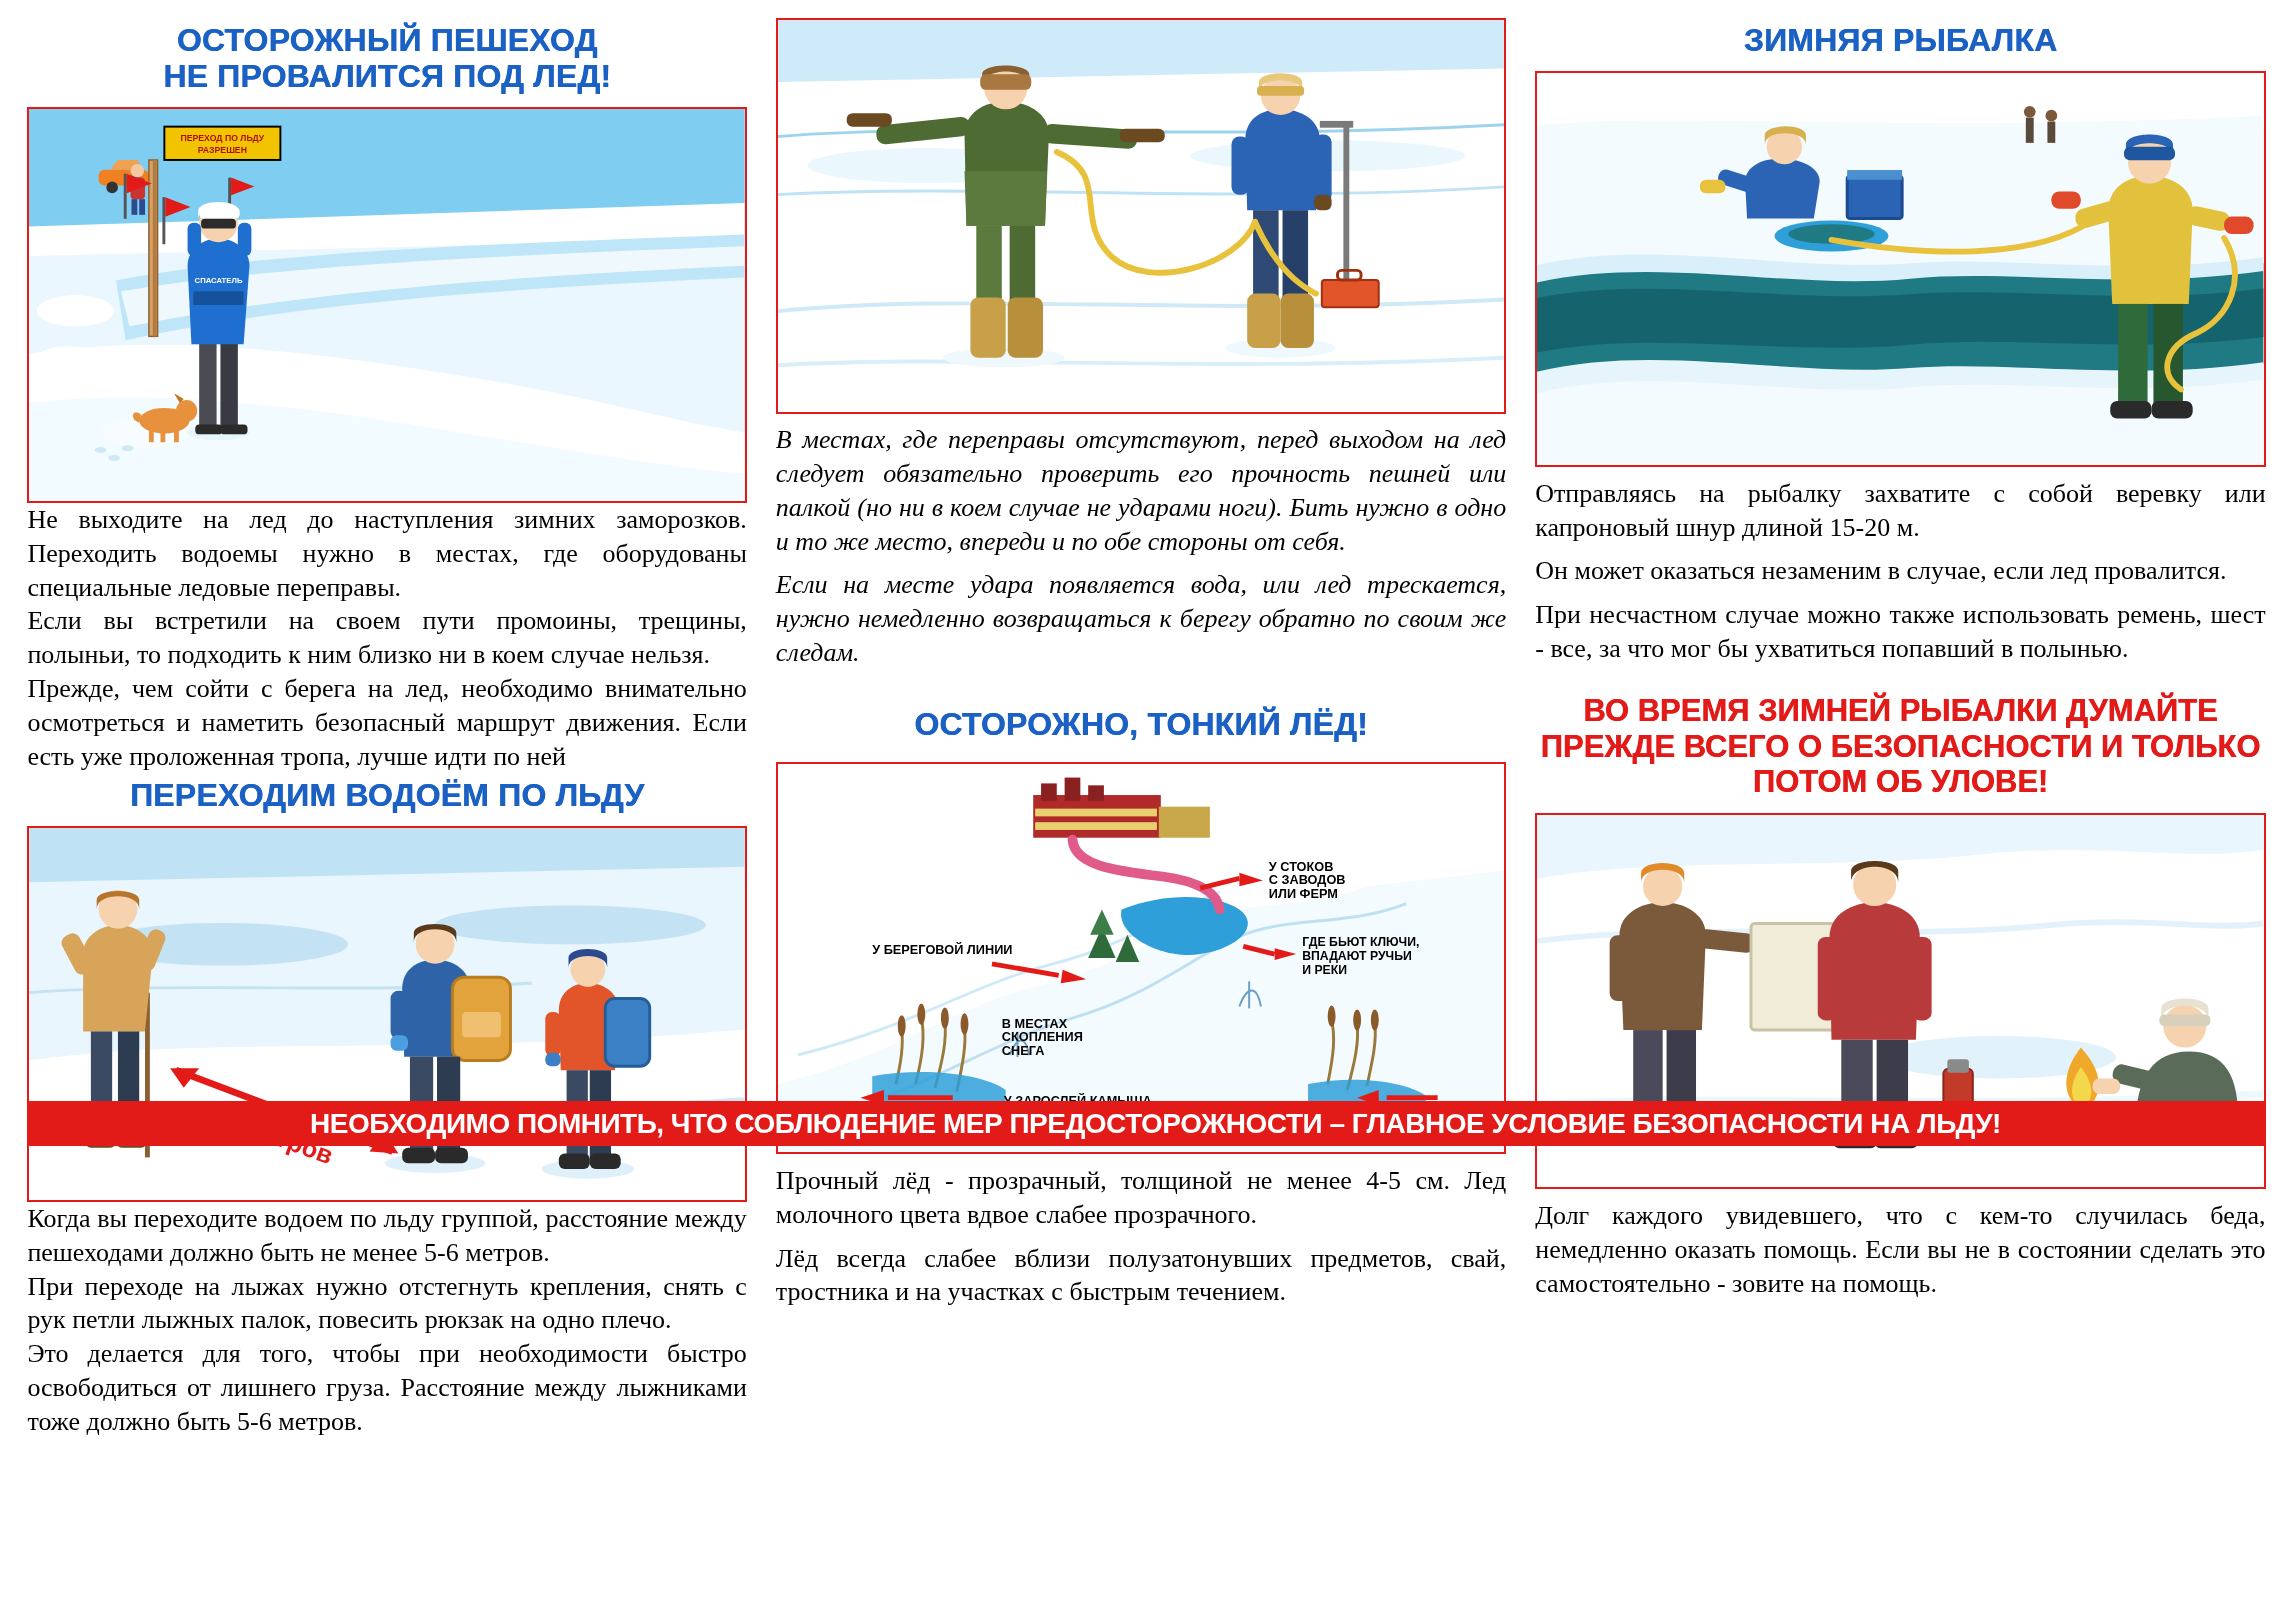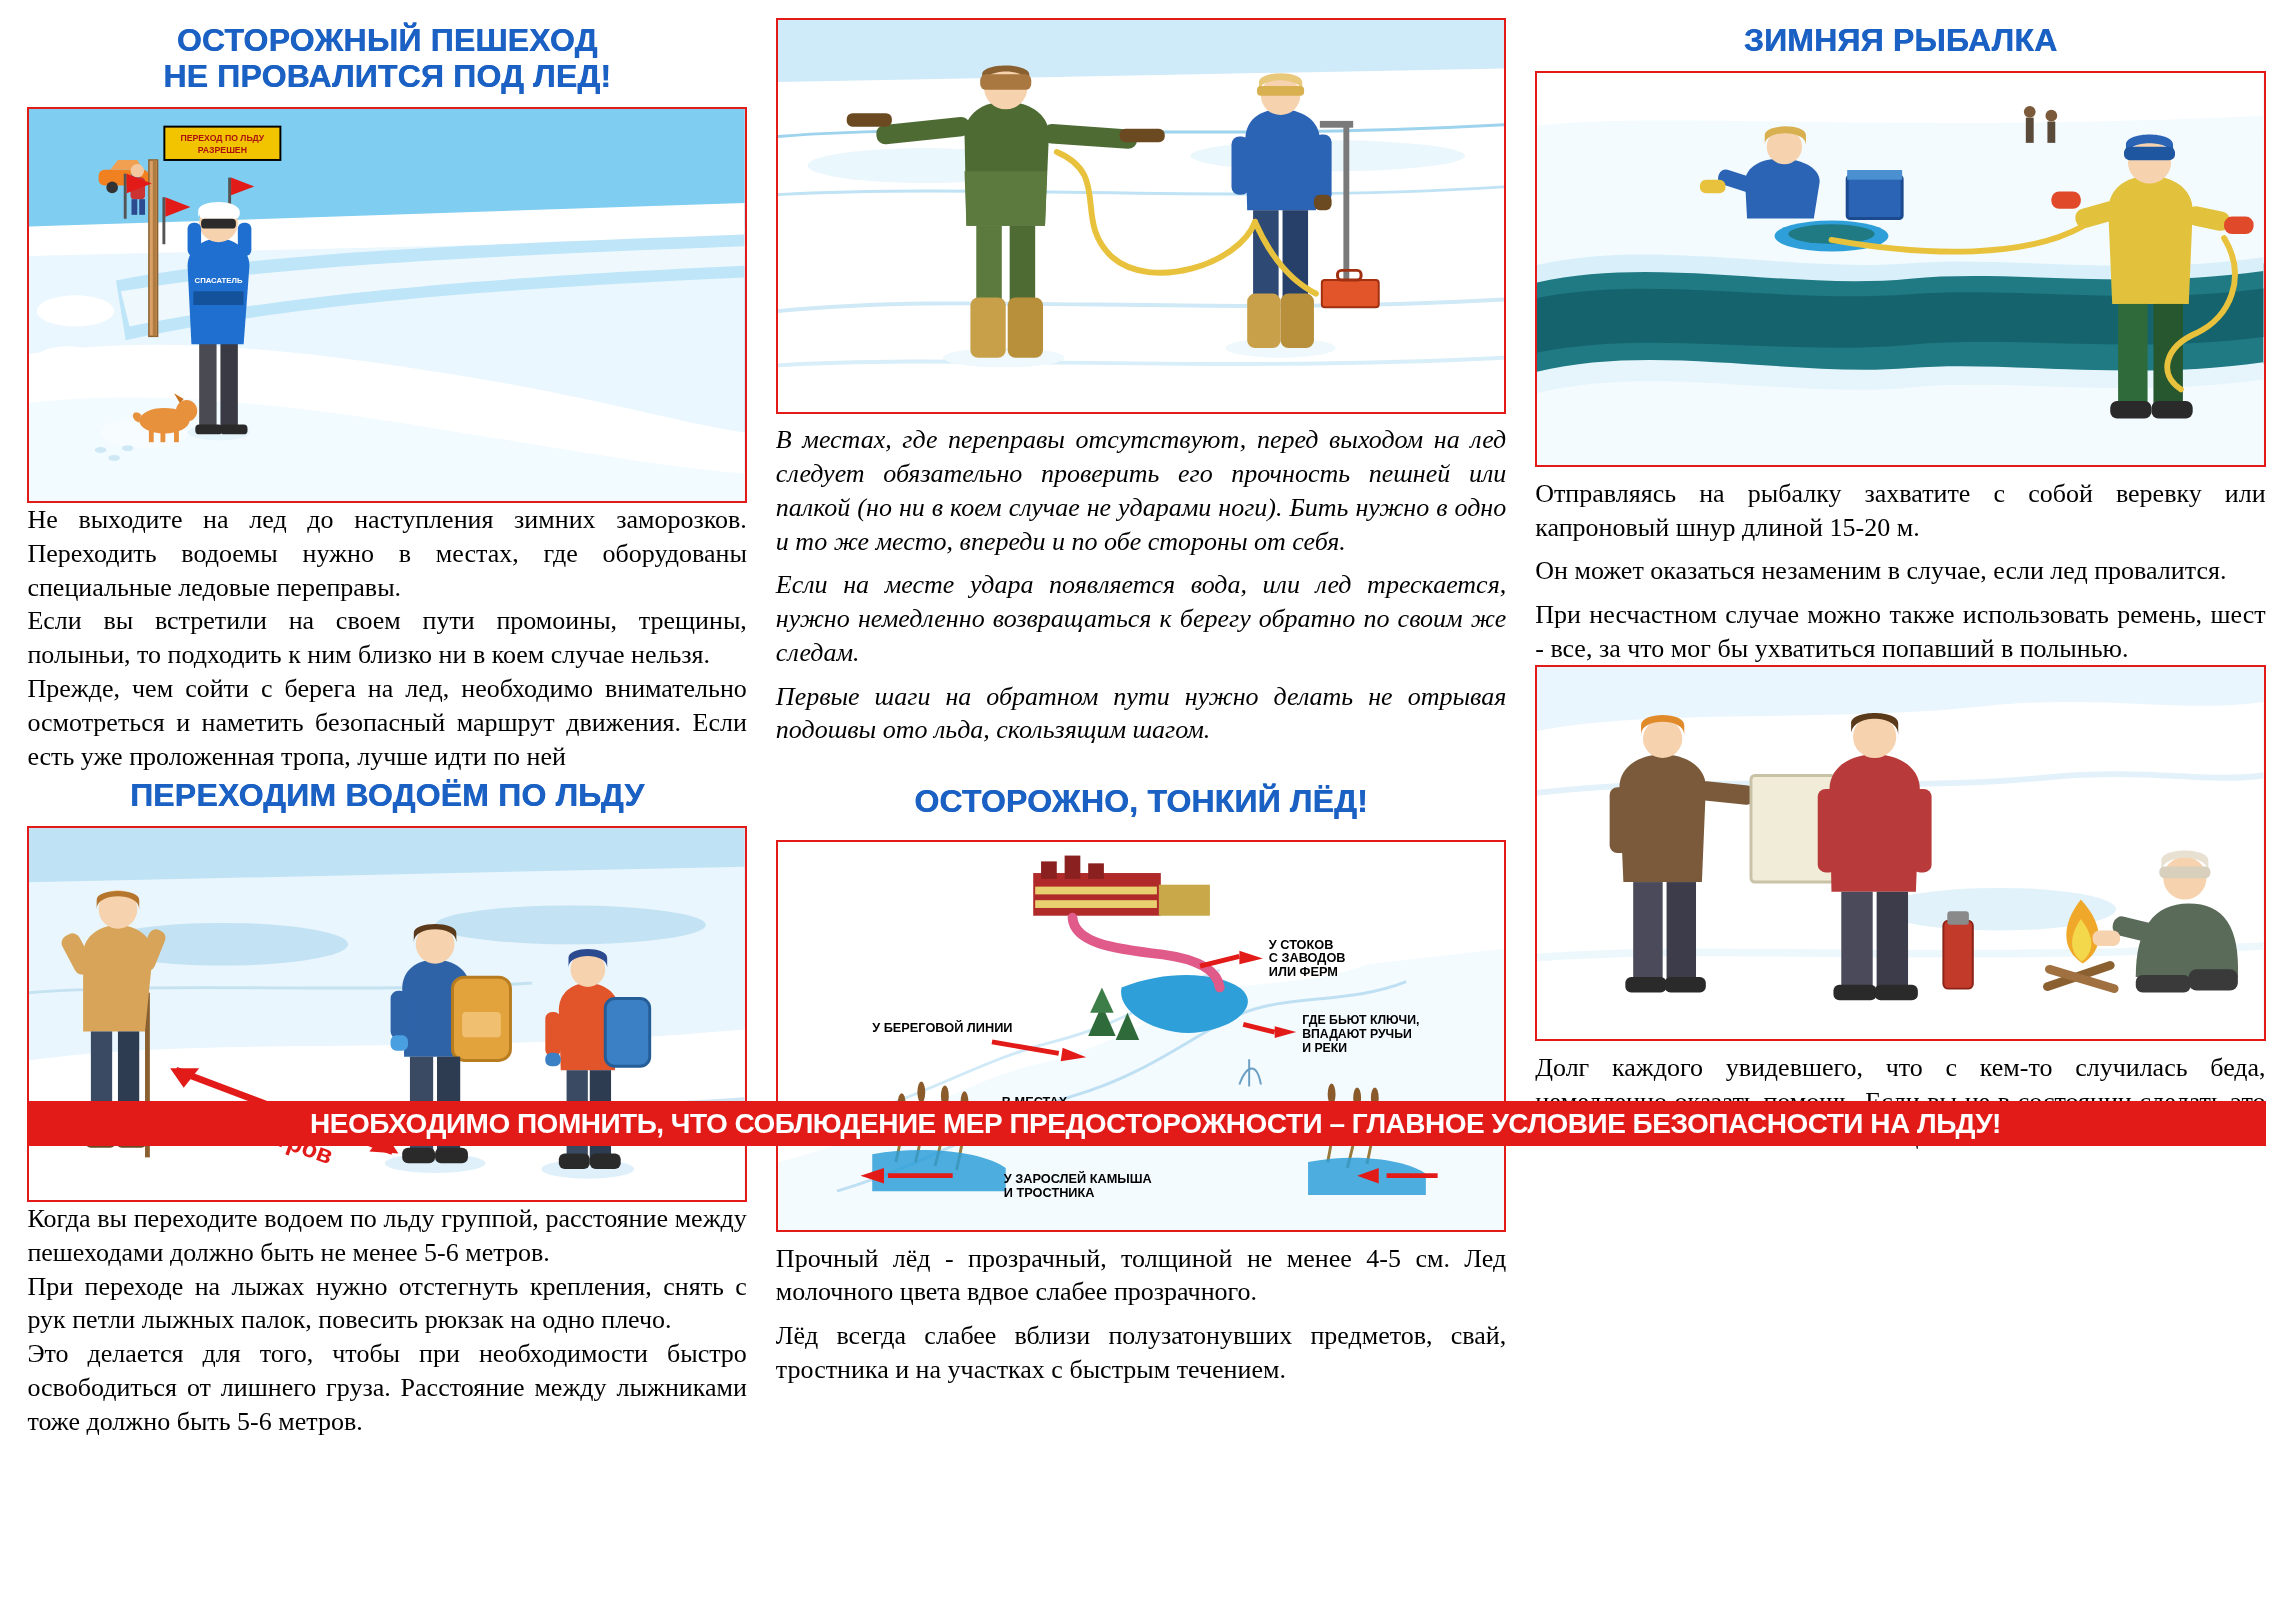--- a/index.html
+++ b/index.html
@@ -326,21 +326,20 @@
 
           <g>
             <rect x="554" y="268" width="58" height="28" rx="3" fill="#e2542a" stroke="#a03010" stroke-width="2"></rect>
             <rect x="570" y="258" width="24" height="10" rx="4" fill="none" stroke="#a03010" stroke-width="3"></rect>
           </g>
         </svg>
       </div>
 
       <p class="body italic">В местах, где переправы отсутствуют, перед выходом на лед следует обязательно проверить его прочность пешней или палкой (но ни в коем случае не ударами ноги). Бить нужно в одно и то же место, впереди и по обе стороны от себя.</p>
       <p class="body italic">Если на месте удара появляется вода, или лед трескается, нужно немедленно возвращаться к берегу обратно по своим же следам.</p>
-      <p class="body italic">Первые шаги на обратном пути нужно делать не отрывая подошвы ото льда, скользящим шагом.</p>
 
       <h2 class="heading" style="margin-top:37px;">ОСТОРОЖНО, ТОНКИЙ ЛЁД!</h2>
 
       <div class="figure fig-5">
         <svg viewBox="0 0 740 400" width="100%" height="100%" preserveAspectRatio="none">
           <rect x="0" y="0" width="740" height="400" fill="#ffffff"></rect>
 
           <path d="M0,330 C120,300 180,250 260,230 C340,212 380,180 430,160 C480,140 540,150 600,126 L740,110 L740,400 L0,400 Z" fill="#f4fbff"></path>
           <path d="M60,360 C160,330 220,286 300,262 C380,238 420,200 470,178 C520,156 580,168 640,144" stroke="#bfe0f2" stroke-width="3" fill="none"></path>
           <path d="M20,300 C140,270 200,226 280,206 C360,186 400,150 450,132" stroke="#cfe9f7" stroke-width="3" fill="none"></path>
@@ -491,20 +490,21 @@
             <rect x="520" y="50" width="8" height="22" fill="#5a4a3a"></rect>
             <circle cx="524" cy="44" r="6" fill="#7a5a3a"></circle>
           </g>
         </svg>
       </div>
 
       <p class="body">Отправляясь на рыбалку захватите с собой веревку или капроновый шнур длиной 15-20 м.</p>
       <p class="body">Он может оказаться незаменим в случае, если лед провалится.</p>
       <p class="body">При несчастном случае можно также использовать ремень, шест - все, за что мог бы ухватиться попавший в полынью.</p>
 
+      <h2 class="heading-red">ВО ВРЕМЯ ЗИМНЕЙ РЫБАЛКИ ДУМАЙТЕ ПРЕЖДЕ ВСЕГО О БЕЗОПАСНОСТИ И ТОЛЬКО ПОТОМ ОБ УЛОВЕ!</h2>
 
       <div class="figure fig-6">
         <svg viewBox="0 0 740 384" width="100%" height="100%" preserveAspectRatio="none">
           <rect x="0" y="0" width="740" height="384" fill="#ffffff"></rect>
           <rect x="0" y="0" width="740" height="66" fill="#eaf6fd"></rect>
           <path d="M0,66 C120,42 300,58 460,40 C580,28 660,48 740,36 L740,384 L0,384 Z" fill="#ffffff"></path>
           <path d="M0,130 C160,110 360,130 520,114 C620,104 680,120 740,112" stroke="#e2f1fa" stroke-width="6" fill="none"></path>
           <path d="M0,300 C180,286 420,306 740,288" stroke="#edf8fd" stroke-width="8" fill="none"></path>
           <ellipse cx="470" cy="250" rx="120" ry="22" fill="#d6edf8" opacity="0.7"></ellipse>
 

